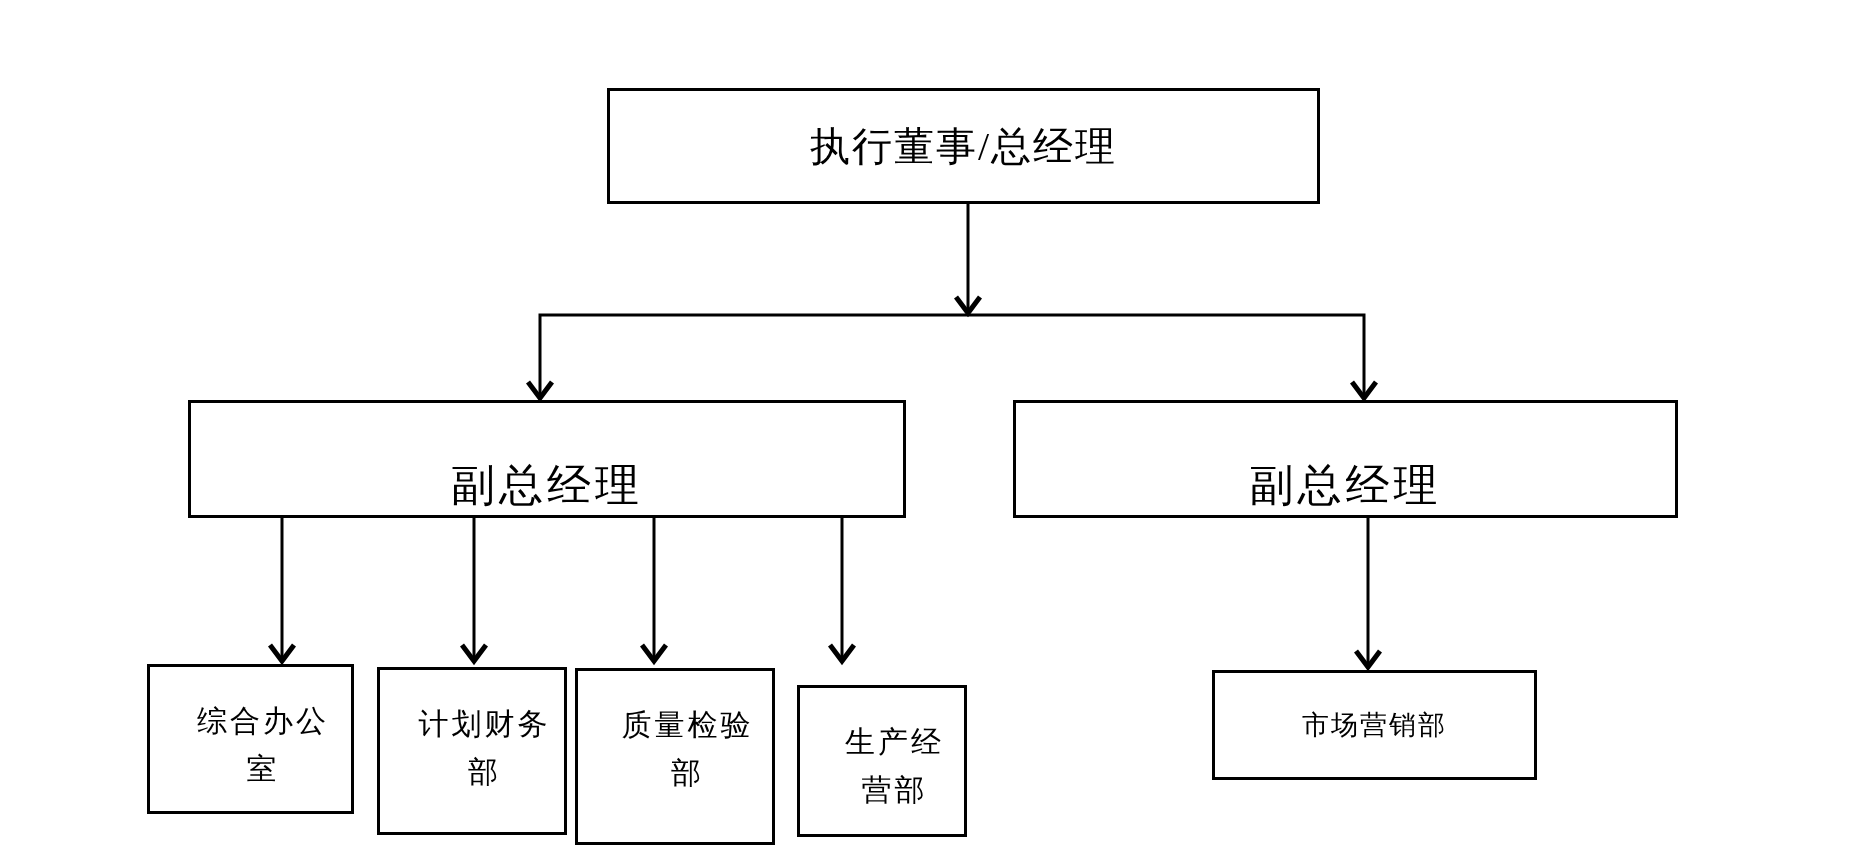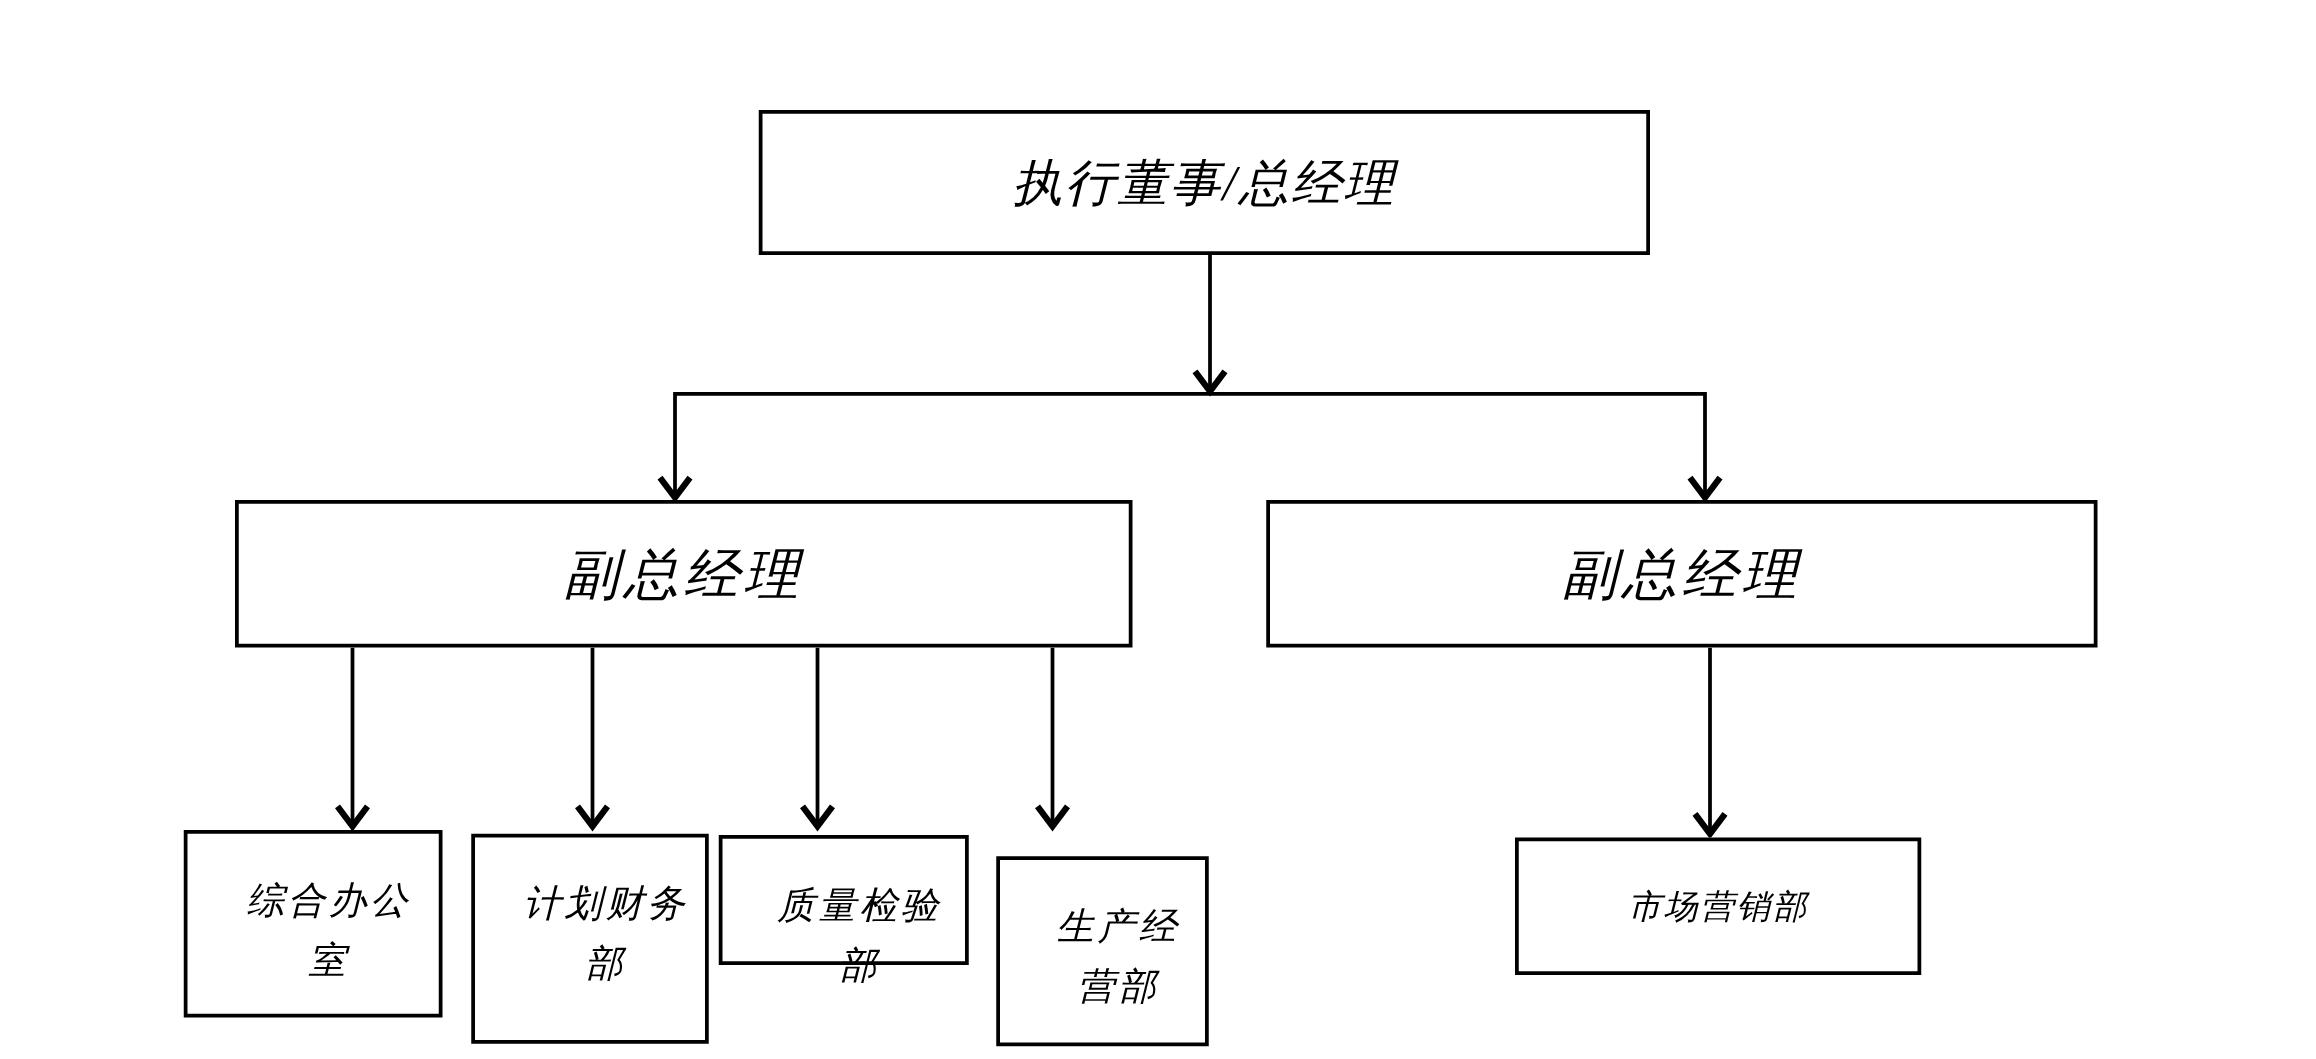--- a/index.html
+++ b/index.html
@@ -10,55 +10,55 @@
     height: 847px;
     overflow: hidden;
   }
   #canvas {
     position: relative;
     width: 1853px;
     height: 847px;
     background: #ffffff;
     font-family: "Liberation Serif", "DejaVu Serif", serif;
     color: #000000;
-    font-style: italic;
   }
   .box {
     position: absolute;
     box-sizing: border-box;
     border: 3px solid #000000;
     background: #ffffff;
     display: flex;
     align-items: center;
     justify-content: center;
     text-align: center;
     color: #000000;
   }
   .box.big {
     font-size: 44px;
     letter-spacing: 4px;
+    align-items: flex-end;
   }
   #node-root {
     left: 607px; top: 88px; width: 713px; height: 116px;
     font-size: 40px; letter-spacing: 2px;
   }
   #node-vp-left  { left: 188px;  top: 400px; width: 718px; height: 118px; }
   #node-vp-right { left: 1013px; top: 400px; width: 665px; height: 118px; }
   .box.dept {
     flex-direction: column;
     justify-content: flex-start;
     padding-top: 30px;
     font-size: 30px;
     letter-spacing: 3px;
     line-height: 48px;
     padding-left: 25px;
   }
   #node-general-office       { left: 147px; top: 664px; width: 207px; height: 150px; }
   #node-planning-finance     { left: 377px; top: 667px; width: 190px; height: 168px; }
-  #node-quality-inspection   { left: 575px; top: 668px; width: 200px; height: 104px; }
+  #node-quality-inspection   { left: 575px; top: 668px; width: 200px; height: 177px; }
   #node-production-operation { left: 797px; top: 685px; width: 170px; height: 152px; }
   #node-marketing {
     left: 1212px; top: 670px; width: 325px; height: 110px;
     font-size: 27px; letter-spacing: 2px;
   }
   #connector-layer {
     position: absolute;
     left: 0; top: 0;
     width: 1853px;
     height: 847px;

